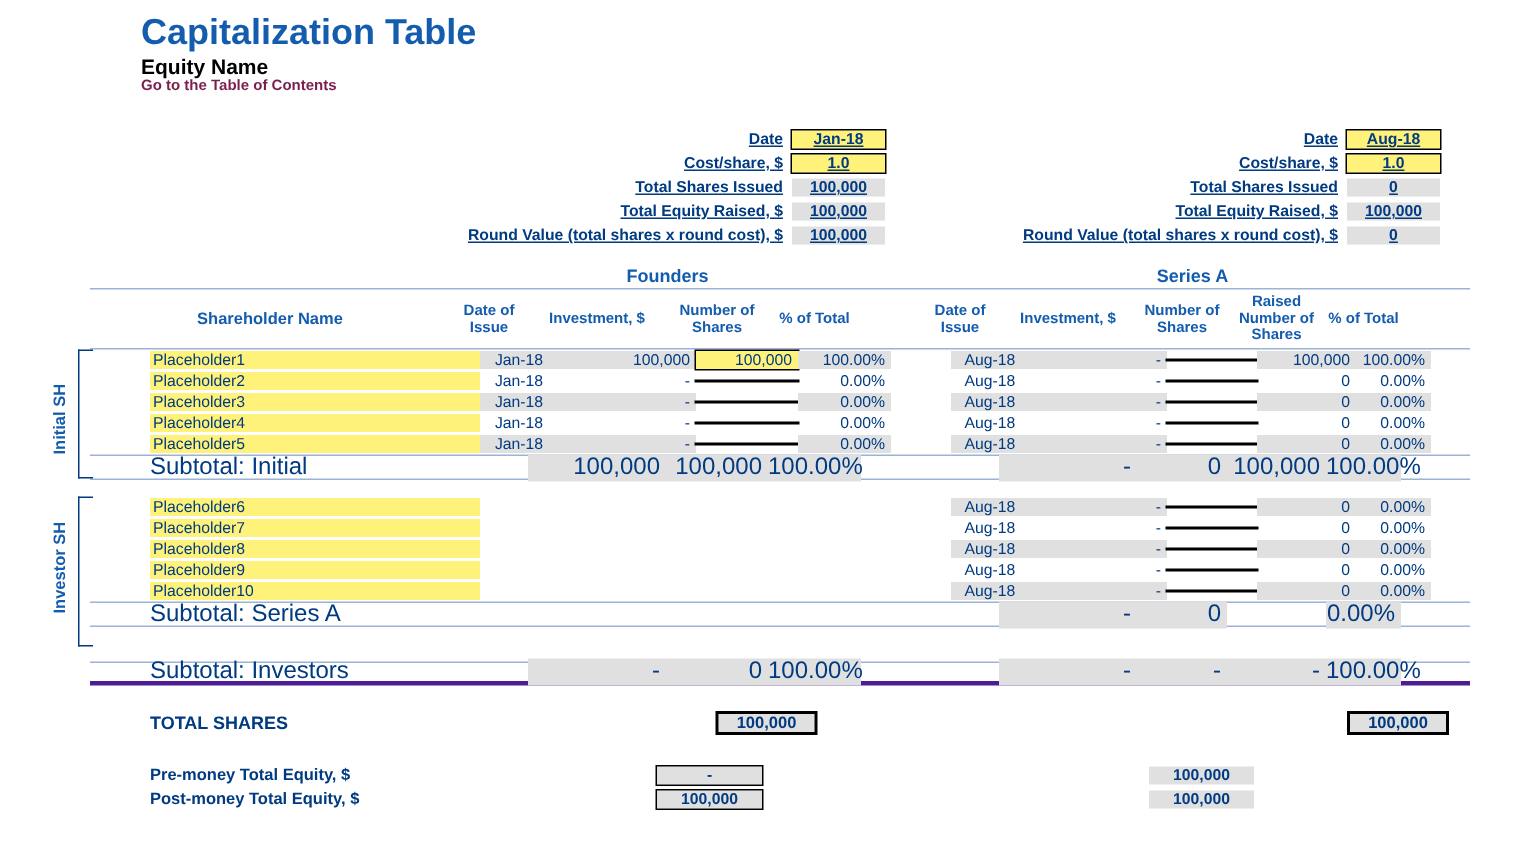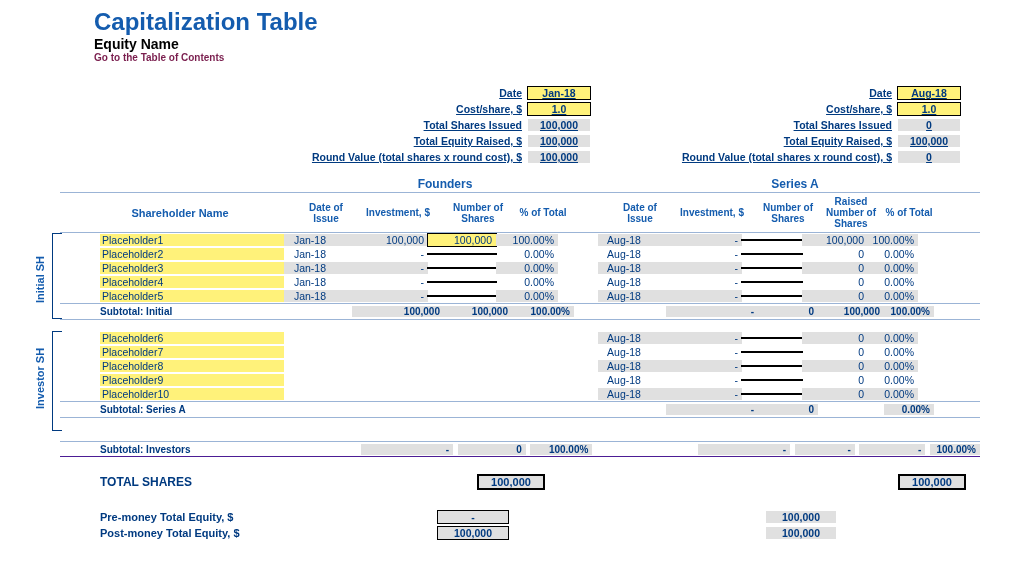--- a/index.html
+++ b/index.html
@@ -48,29 +48,29 @@
   .c-date2 { width:52px; }
   .c-inv2  { width:92px; }
   .c-num2  { width:60px; }
   .c-tot2  { width:66px; }
   .c-pct2  { width:50px; }
 
   .section-label { position:absolute; left:-26px; writing-mode:vertical-rl; transform:rotate(180deg); color:#145CAE; font-weight:bold; font-size:11px; }
   .sec-box { border:1.5px solid #003a80; border-right:none; position:absolute; left:-8px; width:10px; }
 
   .trow { display:flex; height:14px; align-items:center; }
-  .trow .name { width:184px; margin-left:40px; color:#003a80; font-size:10.5px; background:#fff27a; padding-left:2px; }
+  .trow .name { width:220px; margin-left:40px; color:#003a80; font-size:10.5px; background:#fff27a; padding-left:2px; }
   .trow .cell { text-align:right; color:#003a80; font-size:10.5px; padding-right:4px; }
   .trow .g { background:#e0e0e0; }
   .trow .y { background:#fff27a; }
   .trow .c-date, .trow .c-date2 { text-align:center; padding-right:0; }
 
   .num-box { outline:1.5px solid #000; }
 
-  .sub { display:flex; height:16px; align-items:center; font-weight:bold; font-size:10px; border-top:1px solid #9bb4d6; }
+  .sub { display:flex; height:16px; align-items:center; font-weight:normal; font-size:16px; border-top:1px solid #9bb4d6; }
   .sub .lbl { width:200px; margin-left:40px; color:#003a80; }
   .sub .cell { text-align:right; color:#003a80; padding-right:4px; }
   .sub .g { background:#e0e0e0; }
 
   .spacer-row { height:12px; }
   .thin-border { border-top:1px solid #9bb4d6; }
 
   .total-shares { display:flex; height:22px; align-items:center; margin-top:14px;gap:37px; }
   .total-shares .lbl { width:240px; color:#003a80; font-weight:bold; font-size:12px; margin-left:40px; }
   .total-shares .box { width:64px; text-align:center; background:#e0e0e0; outline:2px solid #000; font-weight:bold; font-size:11px; color:#003a80; }
@@ -333,21 +333,21 @@
         <div class="cell c-inv2 g">-</div>
         <div class="cell c-num2 g">0</div>
         <div class="cell c-tot2 g"></div>
         <div class="cell c-pct2 g">0.00%</div>
       </div>
     </div>
 
     <div class="spacer-row thin-border"></div>
     <div class="spacer-row"></div>
 
-    <div class="sub" style="border-top:1px solid #9bb4d6;border-bottom:1px solid #4c1d95;justify-content:space-between;">
+    <div class="sub" style="border-top:1px solid #9bb4d6;border-bottom:3px solid #4c1d95;">
       <div class="lbl">Subtotal: Investors</div>
       <div class="cell c-date"></div>
       <div class="cell c-inv g">-</div>
       <div class="cell c-num g">0</div>
       <div class="cell c-pct g">100.00%</div>
       <div class="gap2"></div>
       <div class="cell c-date2"></div>
       <div class="cell c-inv2 g">-</div>
       <div class="cell c-num2 g">-</div>
       <div class="cell c-tot2 g">-</div>

